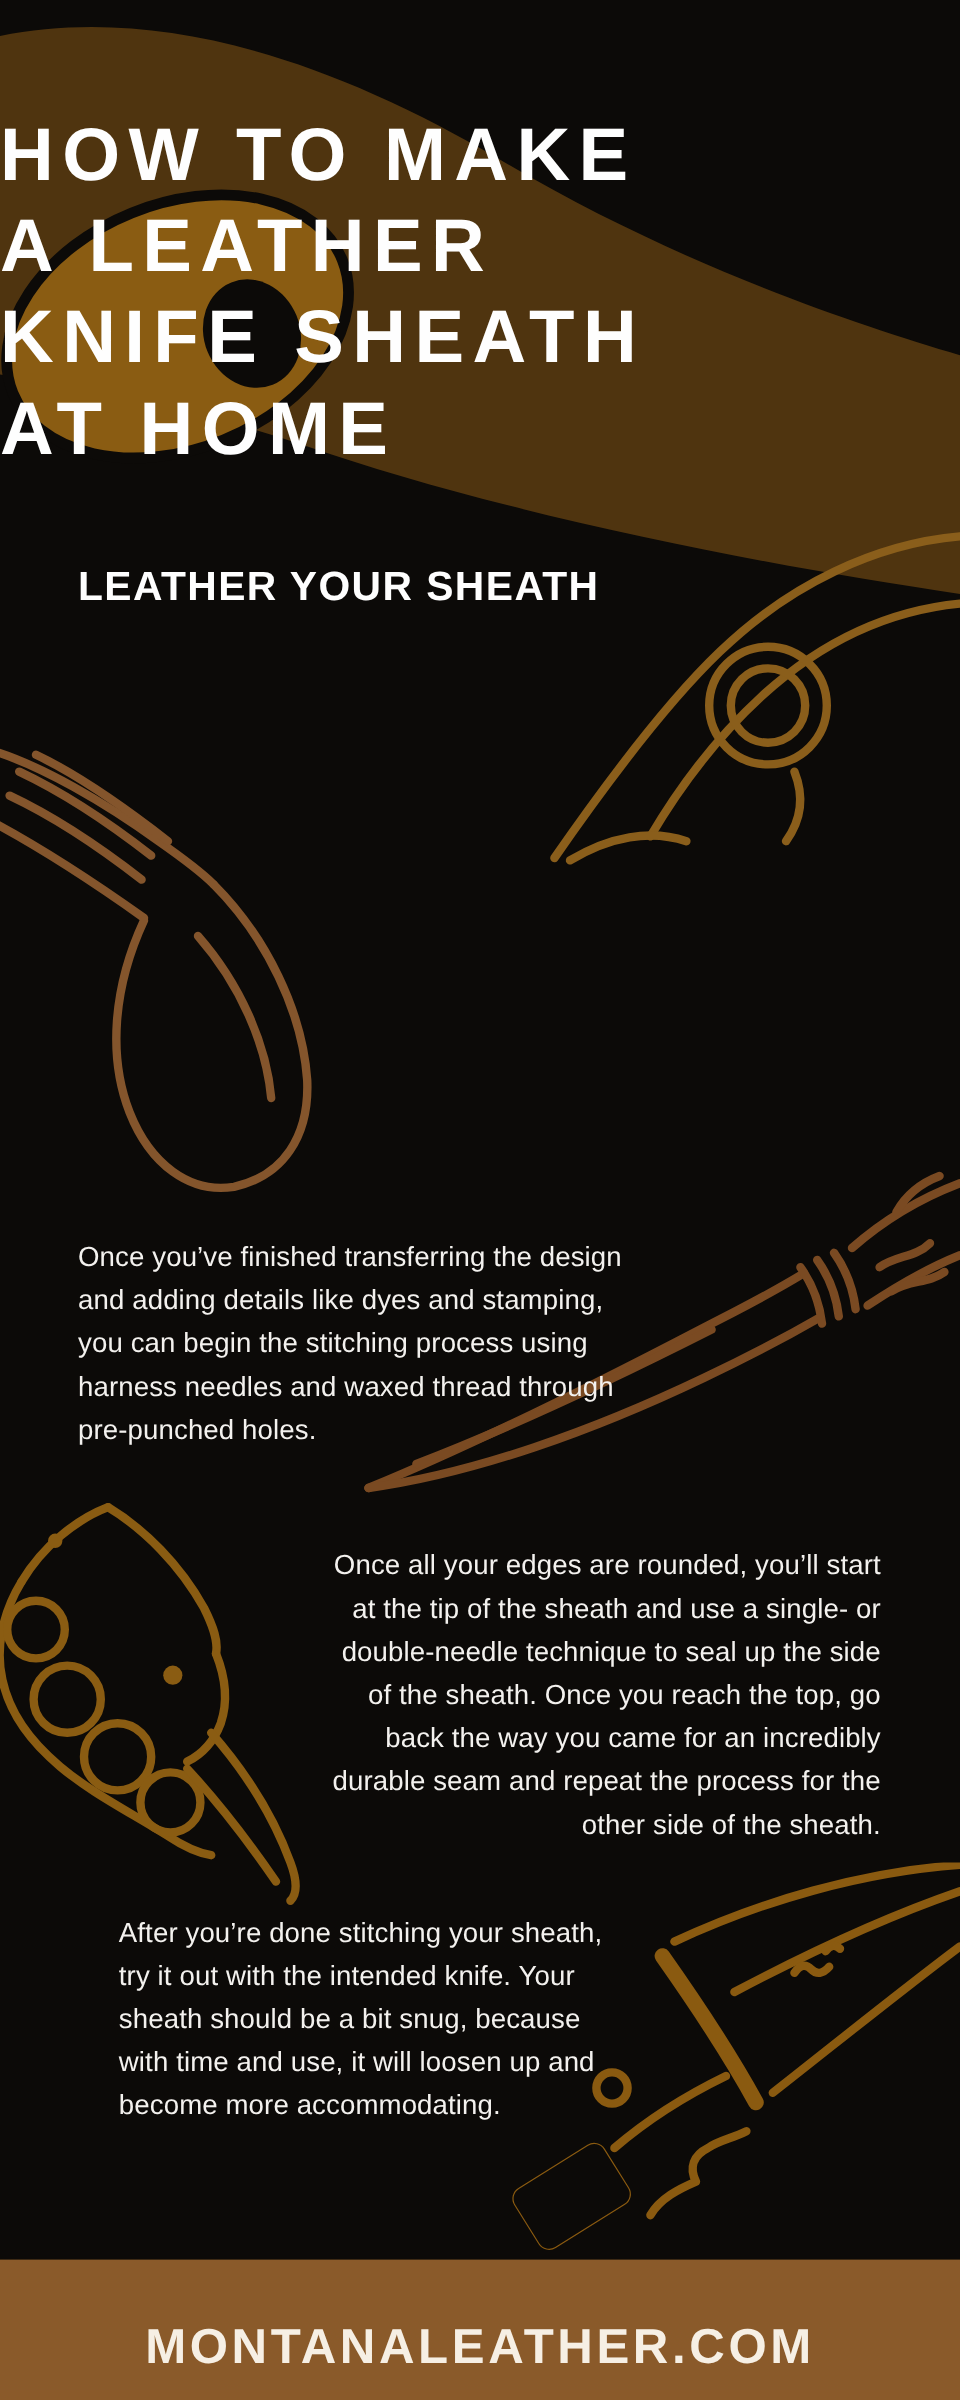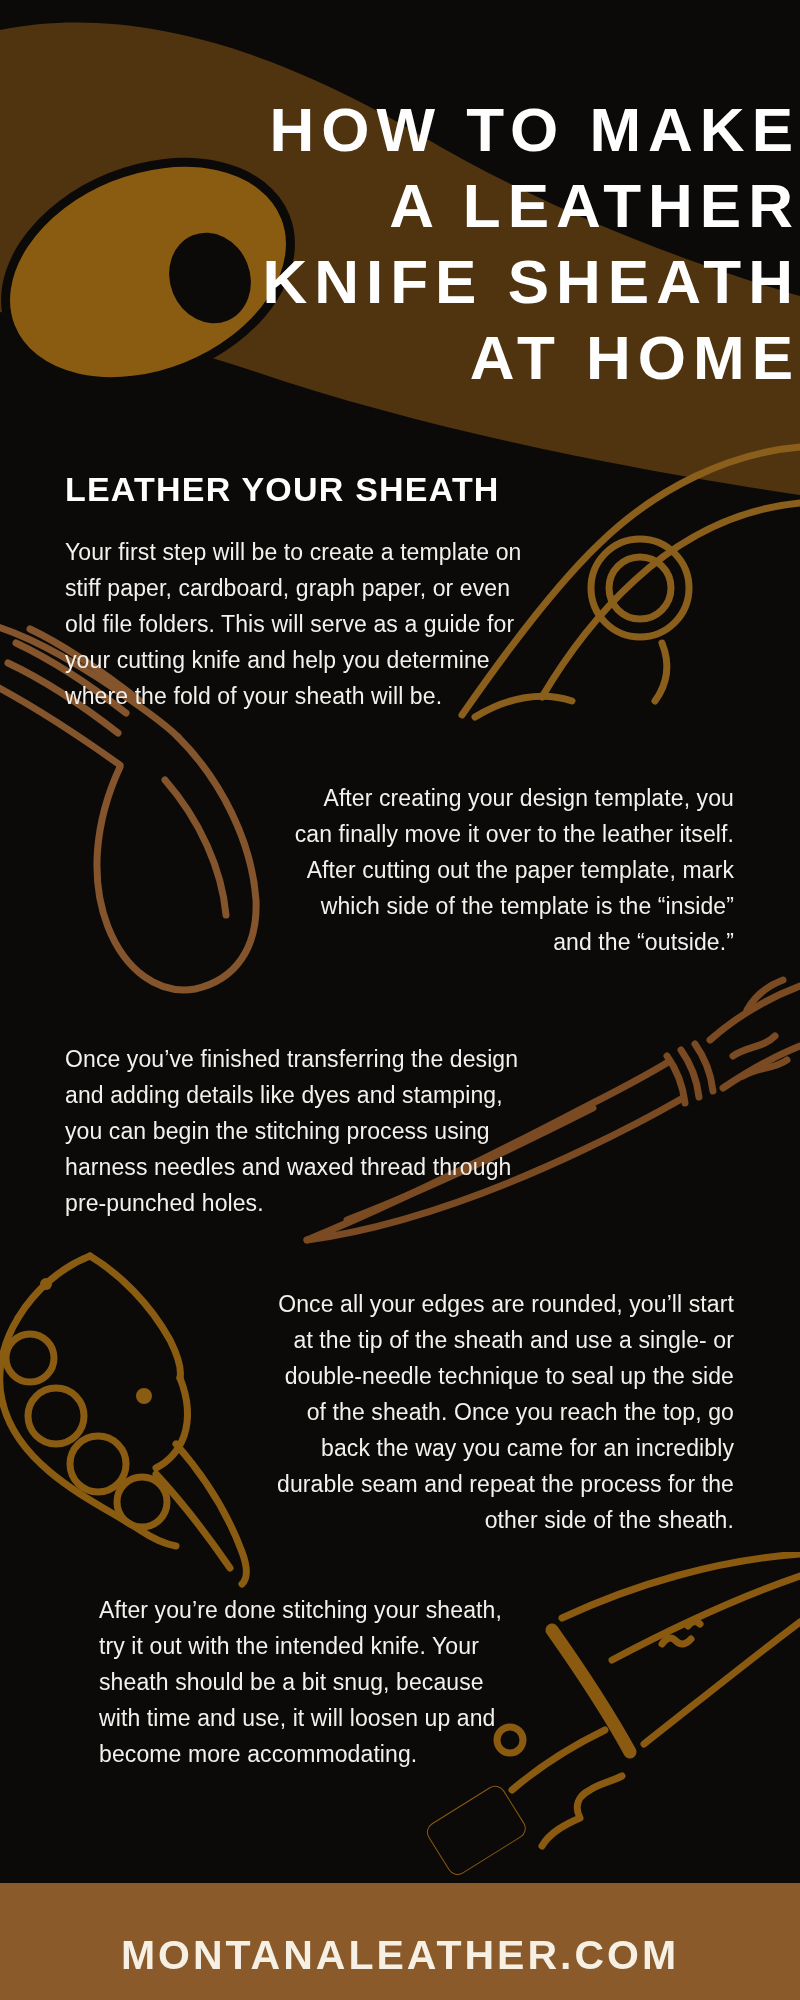--- a/index.html
+++ b/index.html
@@ -34,37 +34,37 @@
   .knife .dot{stroke:none;}
   .karambit path,.karambit circle{stroke:var(--c-knife-karambit);}
   .folding path{stroke:var(--c-knife-folding);}
   .antler path{stroke:var(--c-knife-antler);}
   .trench path,.trench circle{stroke:var(--c-knife-trench);}
   .trench .dot{fill:var(--c-knife-trench);}
   .bowie path,.bowie circle,.bowie rect{stroke:var(--c-knife-bowie);fill:none;}
   
   .title{
     position:absolute;top:92px;left:0;width:800px;
-    text-align:right;color:var(--c-title-text);
+    text-align:left;color:var(--c-title-text);
     font-size:62px;line-height:76px;font-weight:bold;
     letter-spacing:7px;white-space:pre-line;z-index:5;
   }
   .section-heading{
     position:absolute;top:470px;left:65px;
     color:var(--c-title-text);font-size:34px;font-weight:bold;
     letter-spacing:1.2px;z-index:5;
   }
   .para{
     position:absolute;color:var(--c-body-text);
     font-size:23px;line-height:36px;letter-spacing:.1px;
     white-space:pre-line;z-index:5;
   }
   .p1{top:534px;left:65px;width:620px;text-align:left;}
   .p2{top:780px;right:66px;width:640px;text-align:right;}
-  .p3{top:1029px;left:65px;width:640px;text-align:left;margin-top:12px;}
+  .p3{top:1029px;left:65px;width:640px;text-align:left;}
   .p4{top:1286px;right:66px;width:640px;text-align:right;}
   .p5{top:1592px;left:67px;width:620px;text-align:left;margin-left:32px;}
   
   .footer{
     position:absolute;left:0;top:1883px;width:800px;height:144px;
     background:var(--c-footer-bar);
     display:flex;align-items:center;justify-content:center;z-index:6;
   }
   .footer-url{
     color:var(--c-footer-text);font-size:41px;font-weight:bold;letter-spacing:3px;
@@ -153,30 +153,20 @@
     <path d="M 288 74 q 6 -8 12 -2"></path>
   </svg>
 
   <h1 class="title">HOW TO MAKE
 A LEATHER
 KNIFE SHEATH
 AT HOME</h1>
 
   <h2 class="section-heading">LEATHER YOUR SHEATH</h2>
 
-  <p class="para p1">Your first step will be to create a template on
-stiff paper, cardboard, graph paper, or even
-old file folders. This will serve as a guide for
-your cutting knife and help you determine
-where the fold of your sheath will be.</p>
-  <p class="para p2">After creating your design template, you
-can finally move it over to the leather itself.
-After cutting out the paper template, mark
-which side of the template is the “inside”
-and the “outside.”</p>
   <p class="para p3">Once you’ve finished transferring the design
 and adding details like dyes and stamping,
 you can begin the stitching process using
 harness needles and waxed thread through
 pre-punched holes.</p>
   <p class="para p4">Once all your edges are rounded, you’ll start
 at the tip of the sheath and use a single- or
 double-needle technique to seal up the side
 of the sheath. Once you reach the top, go
 back the way you came for an incredibly

